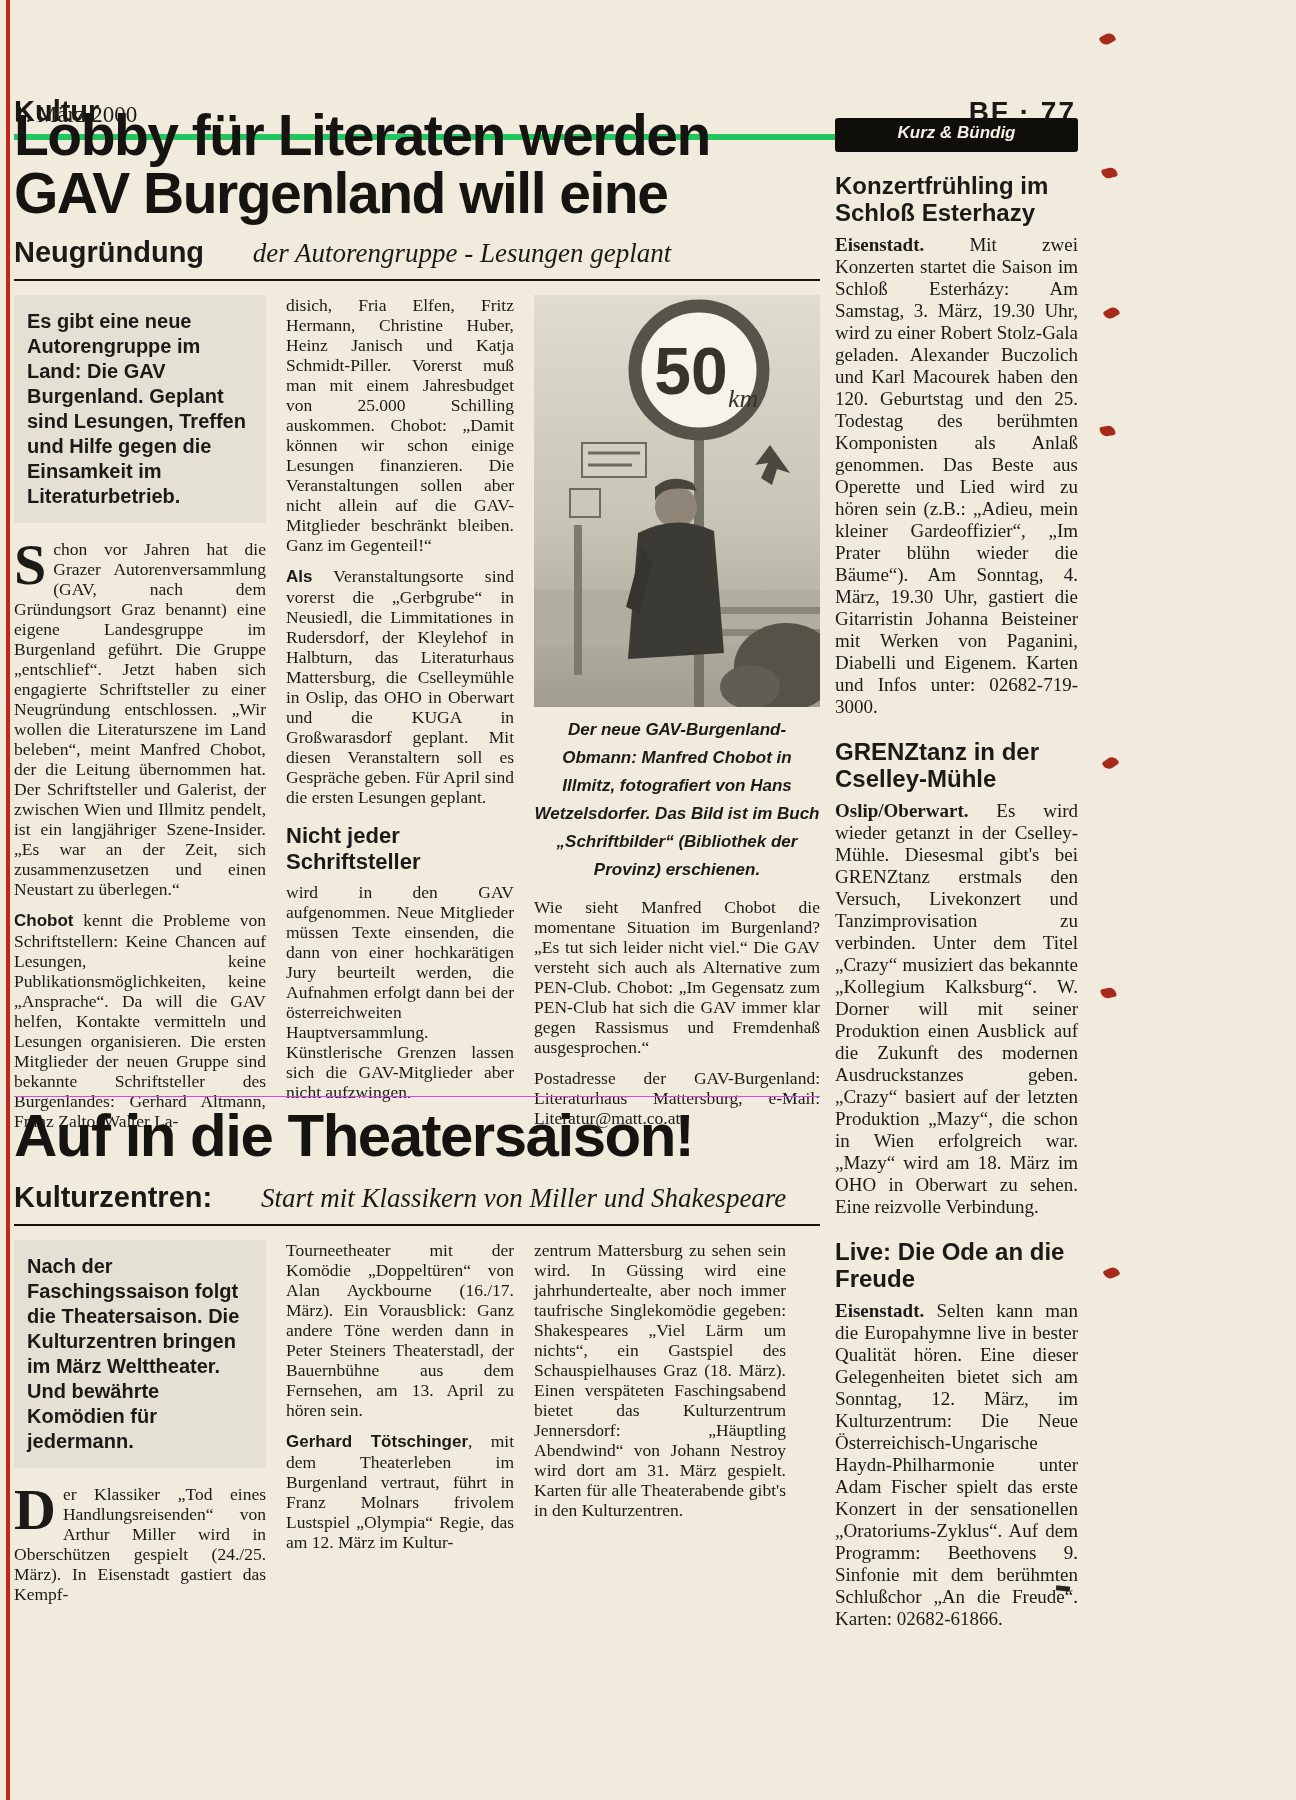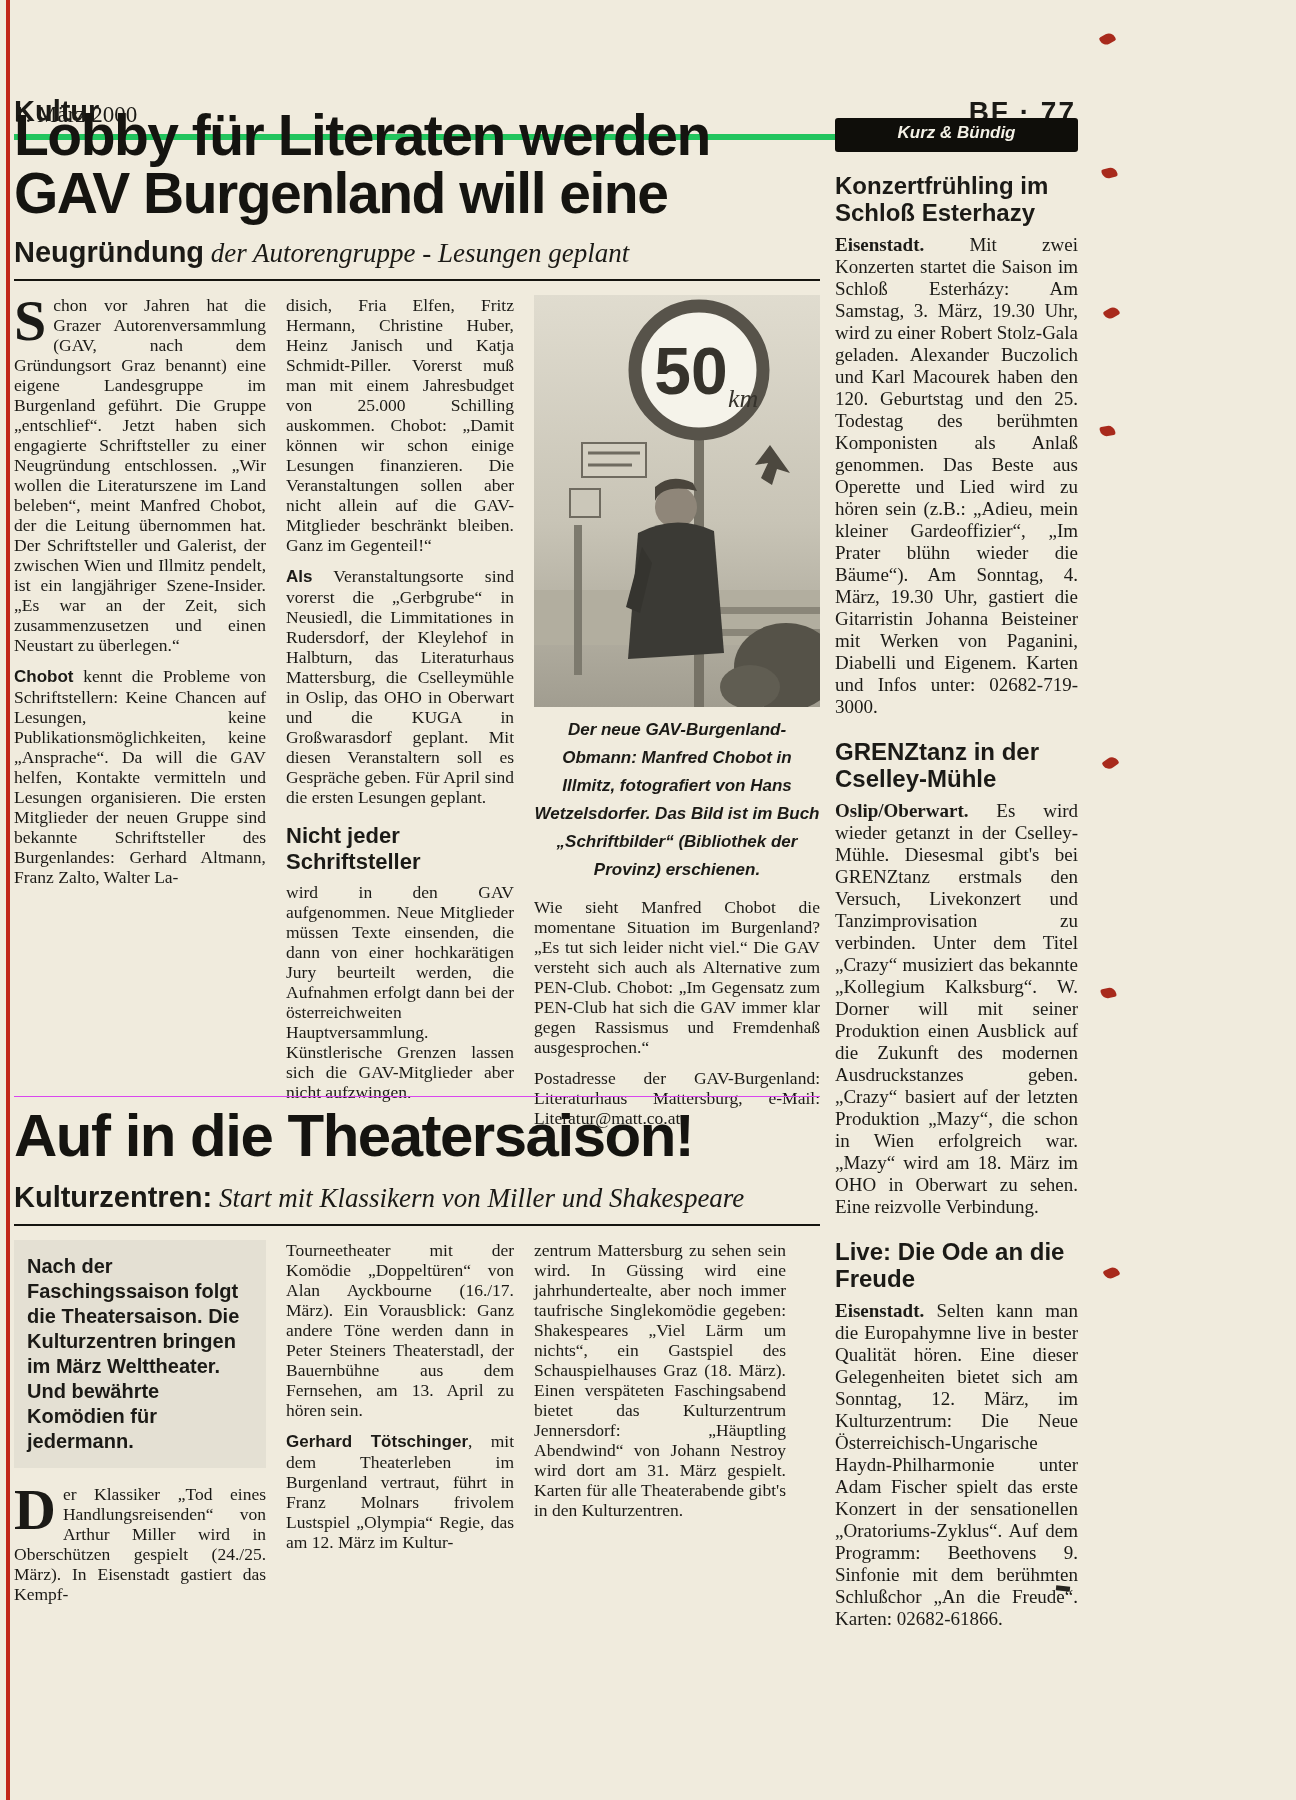--- a/index.html
+++ b/index.html
@@ -22,21 +22,21 @@
     font-family:"Liberation Sans",sans-serif; font-weight:bold; font-size:29px; }
   .m-brand { position:absolute; right:0; bottom:6px;
     font-family:"Liberation Sans",sans-serif; font-weight:bold; font-size:28px; letter-spacing:2px; }
 
   
   .article { position:absolute; left:14px; width:806px; }
   .headline { font-family:"Liberation Sans",sans-serif; font-weight:bold;
     font-size:57px; line-height:58px; letter-spacing:-1.5px; color:#151410; }
   .kicker { margin-top:14px; }
   .kicker-bold { font-family:"Liberation Sans",sans-serif; font-weight:bold; font-size:29px; }
-  .kicker-italic { font-style:italic; font-size:27px; }
+  .kicker-italic { font-style:italic; font-size:27px;margin-left:42px; }
   .rule { border-bottom:2px solid #15140f; margin-top:10px; }
 
   .cols { position:relative; margin-top:14px; }
   .col { position:absolute; top:0; }
   .c1 { left:0;   width:252px; }
   .c2 { left:272px; width:228px; }
   .c3 { left:520px; width:286px; }
 
   .introbox { background:#e4e0d3; padding:14px 13px;
     font-family:"Liberation Sans",sans-serif; font-weight:bold;
@@ -91,20 +91,21 @@
       <div>GAV Burgenland will eine</div>
     </div>
     <div class="kicker">
       <span class="kicker-bold">Neugründung</span><span class="kicker-italic"> der Autorengruppe - Lesungen geplant</span>
     </div>
     <div class="rule"></div>
 
     <div class="cols" style="height:800px;">
 
       <div class="col c1">
+        <div class="introbox">Es gibt eine neue Autorengruppe im Land: Die GAV Burgenland. Geplant sind Lesungen, Treffen und Hilfe gegen die Einsamkeit im Literaturbetrieb.</div>
         <p class="body-text"><span class="dropcap">S</span><span>chon vor Jahren hat die Grazer Autorenversammlung (GAV, nach dem Gründungsort Graz benannt) eine eigene Landesgruppe im Burgenland geführt. Die Gruppe „entschlief“. Jetzt haben sich engagierte Schriftsteller zu einer Neugründung entschlossen. „Wir wollen die Literaturszene im Land beleben“, meint Manfred Chobot, der die Leitung übernommen hat. Der Schriftsteller und Galerist, der zwischen Wien und Illmitz pendelt, ist ein langjähriger Szene-Insider. „Es war an der Zeit, sich zusammenzusetzen und einen Neustart zu überlegen.“</span></p>
         <p class="body-text"><span class="lead">Chobot</span><span> kennt die Probleme von Schriftstellern: Keine Chancen auf Lesungen, keine Publikationsmöglichkeiten, keine „Ansprache“. Da will die GAV helfen, Kontakte vermitteln und Lesungen organisieren. Die ersten Mitglieder der neuen Gruppe sind bekannte Schriftsteller des Burgenlandes: Gerhard Altmann, Franz Zalto, Walter La-</span></p>
       </div>
 
       <div class="col c2">
         <p class="body-text">disich, Fria Elfen, Fritz Hermann, Christine Huber, Heinz Janisch und Katja Schmidt-Piller. Vorerst muß man mit einem Jahresbudget von 25.000 Schilling auskommen. Chobot: „Damit können wir schon einige Lesungen finanzieren. Die Veranstaltungen sollen aber nicht allein auf die GAV-Mitglieder beschränkt bleiben. Ganz im Gegenteil!“</p>
         <p class="body-text"><span class="lead">Als</span><span> Veranstaltungsorte sind vorerst die „Gerbgrube“ in Neusiedl, die Limmitationes in Rudersdorf, der Kleylehof in Halbturn, das Literaturhaus Mattersburg, die Cselleymühle in Oslip, das OHO in Oberwart und die KUGA in Großwarasdorf geplant. Mit diesen Veranstaltern soll es Gespräche geben. Für April sind die ersten Lesungen geplant.</span></p>
         <div class="colhead">Nicht jeder Schriftsteller</div>
         <p class="body-text">wird in den GAV aufgenommen. Neue Mitglieder müssen Texte einsenden, die dann von einer hochkarätigen Jury beurteilt werden, die Aufnahmen erfolgt dann bei der österreichweiten Hauptversammlung. Künstlerische Grenzen lassen sich die GAV-Mitglieder aber nicht aufzwingen.</p>
       </div>

